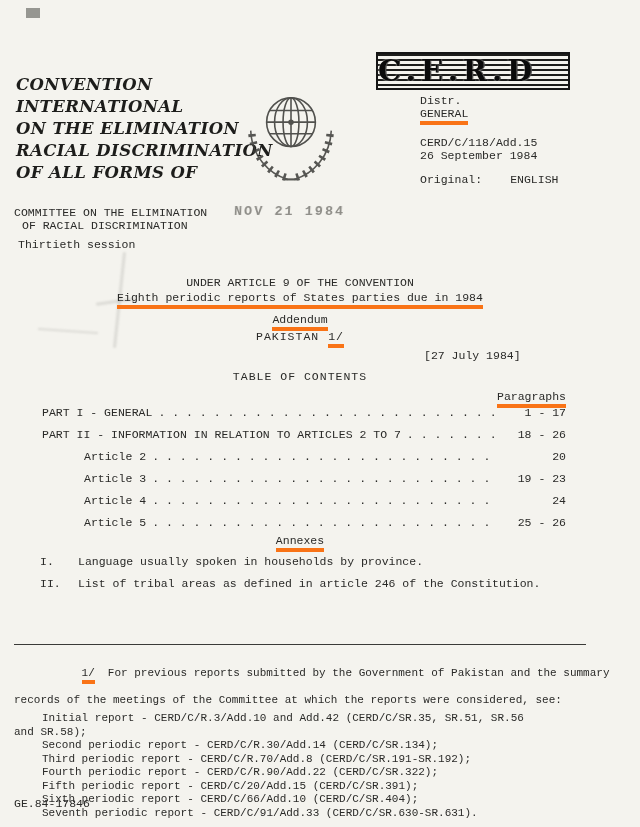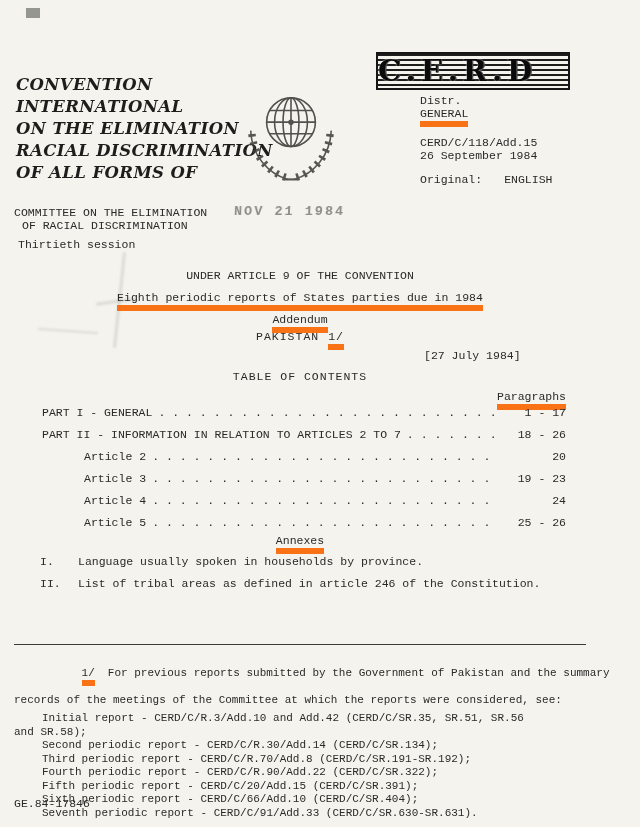--- a/index.html
+++ b/index.html
@@ -2,21 +2,21 @@
 <html><head>
 <meta charset="utf-8">
 <style>
   html,body{margin:0;padding:0;}
   body{background:#9a9a9a;}
   .page{
     position:relative;width:640px;height:827px;margin:0 auto;
     background:#f4f3ee;color:#2a2a28;overflow:hidden;
     font-family:"Liberation Mono","DejaVu Sans Mono",monospace;
   }
-  .u{border-bottom:6px solid #f97316;padding-bottom:1px;}
+  .u{border-bottom:4px solid #f97316;padding-bottom:1px;}
 
   
   .artifact{position:absolute;background:#6f6f6a;opacity:.18;filter:blur(1px);pointer-events:none;}
   .a1{left:26px;top:8px;width:14px;height:10px;opacity:.7;filter:blur(.5px);}
   .a2{left:118px;top:252px;width:3px;height:96px;transform:rotate(6deg);}
   .a3{left:96px;top:300px;width:40px;height:3px;transform:rotate(-8deg);}
   .a4{left:38px;top:330px;width:60px;height:2px;transform:rotate(4deg);}
 
   
   .cerd-box{
@@ -35,36 +35,36 @@
   .conv-title{
     position:absolute;left:16px;top:74px;
     font-family:"DejaVu Serif","Liberation Serif",serif;
     font-style:italic;font-weight:bold;font-size:16.5px;line-height:22px;
     color:#1d1d1b;letter-spacing:.4px;
   }
   .emblem{position:absolute;left:238px;top:84px;}
   .distr-block{position:absolute;left:420px;top:94px;font-size:11.5px;line-height:13px;}
   .distr-block .gap1{margin-top:16px;}
   .distr-block .gap2{margin-top:11px;}
-  .orig-val{margin-left:22px;}
+  .orig-val{margin-left:28px;}
 
   
   .committee{position:absolute;left:14px;top:207px;font-size:11.5px;line-height:12.5px;}
   .indent-sm{padding-left:8px;}
   .session{margin-top:7px;padding-left:4px;}
   .stamp{
     position:absolute;left:234px;top:204px;
     font-size:13.5px;font-weight:bold;letter-spacing:2px;color:#8e8d88;
     filter:blur(.4px);transform:skewX(-3deg);
   }
 
   
   .center-line{position:absolute;left:0;width:600px;text-align:center;font-size:11.5px;}
   .t-cons1{top:258px;}
-  .t-cons2{top:269px;}
+  .t-cons2{top:276px;}
   .t-cycle{top:291px;}
   .t-addendum{top:313px;}
   .t-country{top:330px;letter-spacing:1px;}
   .country-ref{margin-left:9px;}
   .date-bracket{position:absolute;left:424px;top:349px;font-size:11.5px;}
   .t-toc{top:370px;letter-spacing:1px;}
   .paragraphs-head{position:absolute;right:74px;top:390px;font-size:11.5px;}
 
   
   .toc{position:absolute;left:14px;top:406px;width:552px;font-size:11.5px;}

